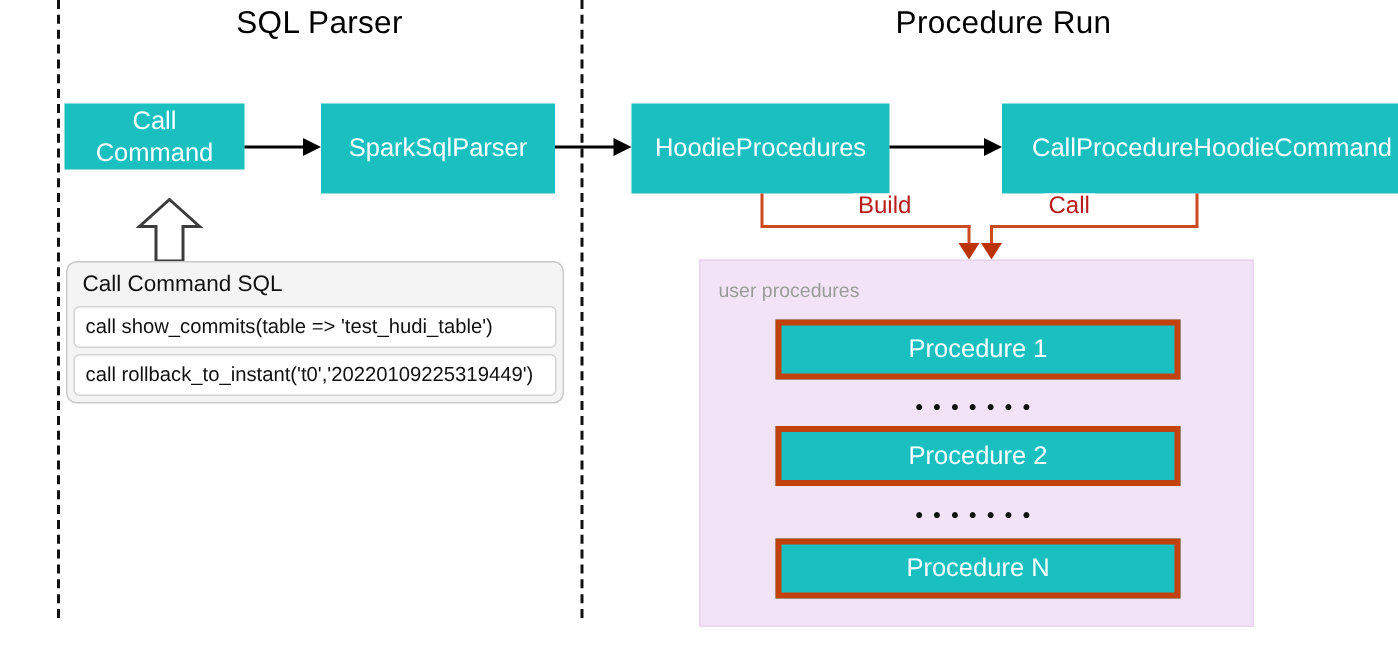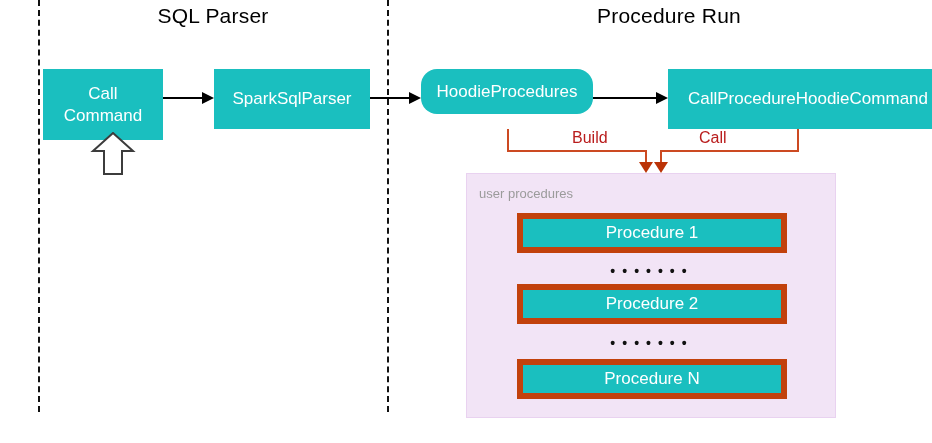--- a/index.html
+++ b/index.html
@@ -36,47 +36,47 @@
     margin:0 4px 4px 4px;height:26px;line-height:26px;padding-left:7px;
     background:#fff;border:1px solid #d4d4d4;border-radius:4px;font-size:13.5px;color:#111;white-space:nowrap;overflow:hidden;
   }
   
   .user-proc{
     position:absolute;left:435px;top:173px;width:370px;height:245px;
     background:#f2e4f6;border:1px solid #e9d2f0;box-sizing:border-box;
   }
   .user-proc-label{position:absolute;left:12px;top:12px;font-size:13px;color:#9b9b9b;}
   .proc-item{
-    position:absolute;left:50px;width:270px;height:40px;background:#1abfbf;border:6px solid #c2410c;
+    position:absolute;left:50px;width:270px;height:40px;background:#1abfbf;border:4px solid #c2410c;
     box-sizing:border-box;color:#fff;font-size:17px;font-weight:500;display:flex;align-items:center;justify-content:center;
   }
   .dots{
     position:absolute;left:50px;width:270px;text-align:center;color:#111;
     font-size:14px;font-weight:bold;letter-spacing:7px;line-height:12px;
   }
 </style>
 </head>
 <body>
 
 <div id="stage">
 
   <div class="vdash" style="left:7px;"></div>
   <div class="vdash" style="left:356px;"></div>
   <div class="vdash" style="left:918px;"></div>
 
   <div class="section-title" style="left:8px;width:348px;">SQL Parser</div>
   <div class="section-title" style="left:358px;width:560px;">Procedure Run</div>
 
-  <div class="node" style="left:12px;top:69px;width:120px;height:71px;">
+  <div class="node" style="left:12px;top:69px;width:120px;height:44px;">
     <span style="width:92px;">Call Command</span>
   </div>
   <div class="node" style="left:183px;top:69px;width:156px;height:60px;">
     <span>SparkSqlParser</span>
   </div>
-  <div class="node" style="left:390px;top:69px;width:172px;height:45px;border-radius:16px;">
+  <div class="node" style="left:390px;top:69px;width:172px;height:60px;">
     <span>HoodieProcedures</span>
   </div>
   <div class="node" style="left:637px;top:69px;width:280px;height:60px;justify-content:center;">
     <span>CallProcedureHoodieCommand</span>
   </div>
 
   <div class="hline" style="left:132px;top:97px;width:40px;"></div>
   <div class="arrowhead-right" style="left:171px;top:92px;"></div>
 
   <div class="hline" style="left:339px;top:97px;width:40px;"></div>
@@ -96,20 +96,25 @@
   <div class="oline-v" style="left:629px;top:150px;height:13px;"></div>
   <div class="oarrow-down" style="left:623px;top:162px;"></div>
   <div class="edge-label" style="left:665px;top:129px;">Call</div>
 
   <div class="up-arrow" style="left:56px;top:132px;">
     <svg width="52" height="43" viewBox="0 0 52 43">
       <polygon points="26,1 46,19 35,19 35,42 17,42 17,19 6,19" fill="#ffffff" stroke="#3c3c3c" stroke-width="2" stroke-linejoin="miter"></polygon>
     </svg>
   </div>
 
+  <div class="sql-box">
+    <div class="sql-header">Call Command SQL</div>
+    <div class="sql-row">call show_commits(table =&gt; 'test_hudi_table')</div>
+    <div class="sql-row">call rollback_to_instant('t0','20220109225319449')</div>
+  </div>
 
   <div class="user-proc">
     <div class="user-proc-label">user procedures</div>
 
     <div class="proc-item" style="top:39px;">
       <span>Procedure 1</span>
     </div>
 
     <div class="dots" style="top:91px;">•••••••</div>
 

